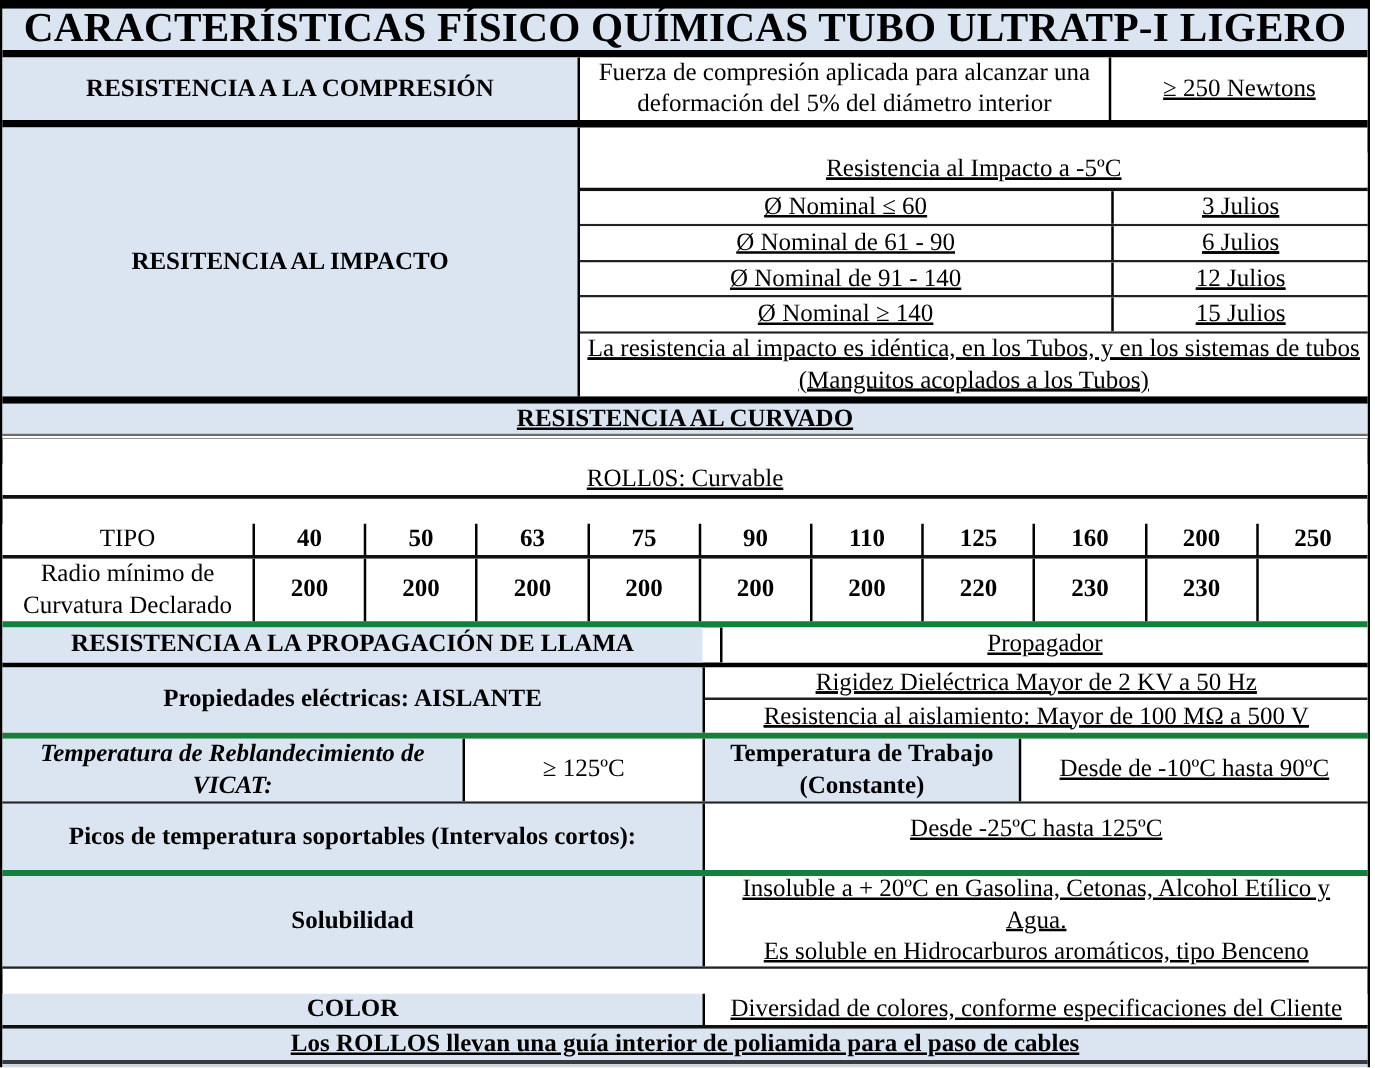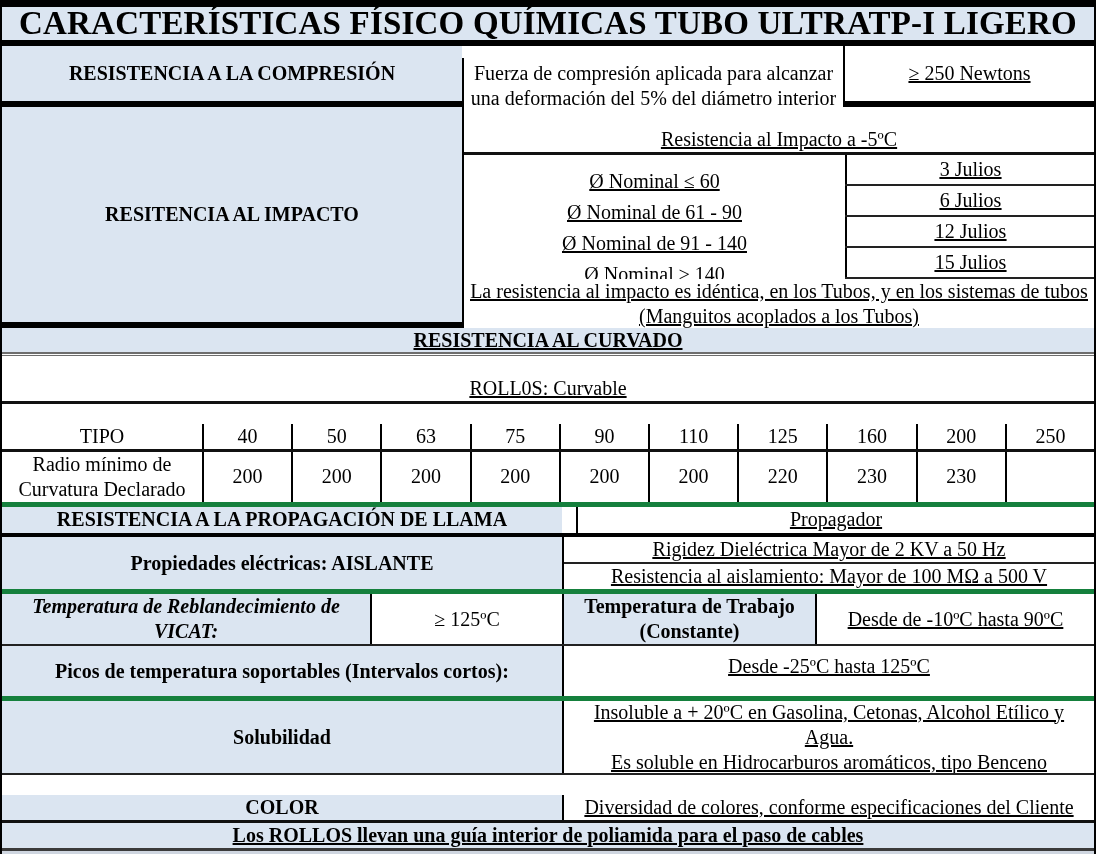--- a/index.html
+++ b/index.html
@@ -33,28 +33,28 @@
   .bb-med5  { border-bottom: 5px solid #15803d; }
   .bb-thin  { border-bottom: 2px solid #222; }
   .title-row { height: 39px; font-weight: bold; font-size: 33px; letter-spacing: .2px;
                display:flex; align-items:center; justify-content:center; }
   .double-rule { height: 5px;
     background: linear-gradient(to bottom, #6d6d6d 0 1.6px, #fdfdfd 1.6px 3.4px, #6d6d6d 3.4px 5px); }
   .bottom-edge { height: 8px;
     background: linear-gradient(to bottom, #3b3b3b 0 3px, #cfd6e0 3px 8px); }
   
   .w460 { width: 460px; flex: none; }
-  .w425 { width: 381px; flex: none; margin-top: 12px; }
+  .w425 { width: 425px; flex: none; }
   .w560 { width: 560px; flex: none; }
   .w368 { width: 368px; flex: none; font-style: italic; }
   .w192 { width: 192px; flex: none; }
   .w253 { width: 253px; flex: none; }
   .w200 { width: 200px; flex: none; }
   .grow { flex: 1 1 auto; text-decoration: underline; }
-  .col10 { flex: 1 1 0; }
+  .col10 { flex: 1 1 0; font-weight: bold; }
   .stack { display: flex; flex-direction: column; }
   .sol-line { display: block; width: 100%; }
 </style>
 </head>
 <body>
 
 <div class="table">
 
   <div class="title-row blue bb-thick">CARACTERÍSTICAS FÍSICO QUÍMICAS TUBO ULTRATP-I LIGERO</div>
 

